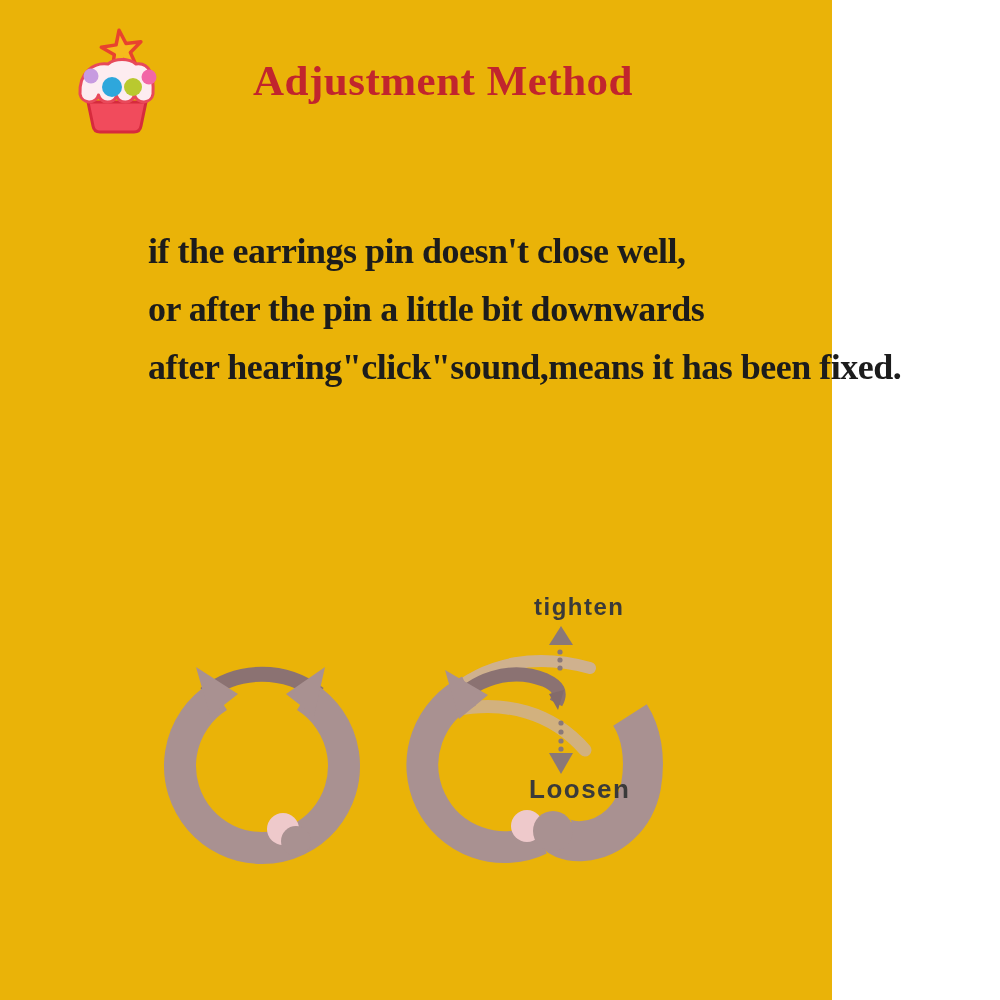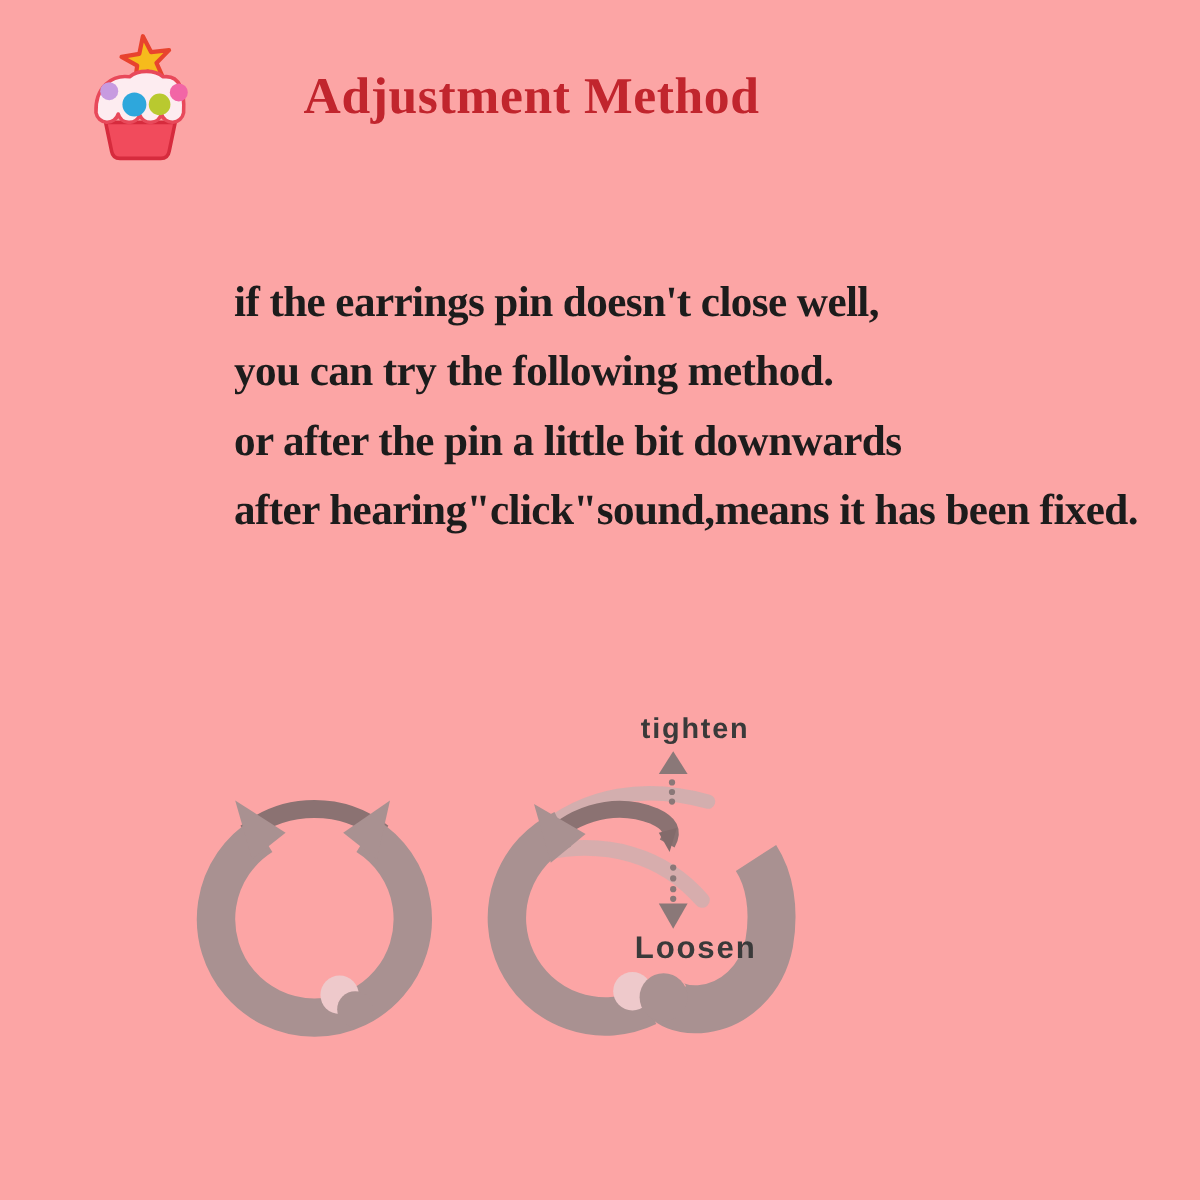--- a/index.html
+++ b/index.html
@@ -1,34 +1,34 @@
 <!DOCTYPE html>
 <html><head>
 <meta charset="utf-8">
 <style>
   html,body{margin:0;padding:0;}
   body{width:1000px;height:1000px;overflow:hidden;font-family:"Liberation Serif",serif;}
-  .canvas{position:relative;width:1000px;height:1000px;background:#fca5a5;}
+  .canvas{position:relative;width:832px;height:1000px;background:#eab308;}
 
   .header-icon{position:absolute;left:70px;top:14px;width:132px;height:126px;}
 
   .page-title{
     position:absolute;left:253px;top:57px;
     font-family:"Liberation Serif",serif;
     font-size:43px;font-weight:bold;color:#c1252d;
     letter-spacing:0.5px;line-height:1.1;white-space:nowrap;
   }
 
   .instructions{
     position:absolute;left:148px;top:222px;width:830px;
     font-family:"Liberation Serif",serif;
     font-size:36px;font-weight:bold;color:#1c1c1c;
     letter-spacing:-0.5px;
   }
-  .instruction-line{height:58px;line-height:58px;white-space:nowrap;margin-left:47px;}
+  .instruction-line{height:58px;line-height:58px;white-space:nowrap;}
 
   .diagram-svg{position:absolute;left:0;top:0;width:1000px;height:1000px;}
 
   .diagram-label{
     font-family:"Liberation Sans",sans-serif;
     font-weight:bold;fill:#3a3a3a;letter-spacing:1.5px;
   }
 </style>
 </head>
 <body>
@@ -47,21 +47,20 @@
     <circle cx="21" cy="62" r="7.5" fill="#c79be0"></circle>
     <circle cx="42" cy="73" r="10" fill="#2ea7dc"></circle>
     <circle cx="63" cy="73" r="9" fill="#b9c92f"></circle>
     <circle cx="79" cy="63" r="7.5" fill="#f266a6"></circle>
   </svg>
 
   <div class="page-title">Adjustment Method</div>
 
   <div class="instructions">
     <div class="instruction-line">if the earrings pin doesn't close well,</div>
-    <div class="instruction-line">you can try the following method.</div>
     <div class="instruction-line">or after the pin a little bit downwards</div>
     <div class="instruction-line">after hearing"click"sound,means it has been fixed.</div>
   </div>
 
   <svg class="diagram-svg" viewBox="0 0 1000 1000" aria-hidden="true">
 
     <g>
 
       <path d="M 205 694 A 92 92 0 0 1 319 694" fill="none" stroke="#8b7272" stroke-width="15"></path>
 

